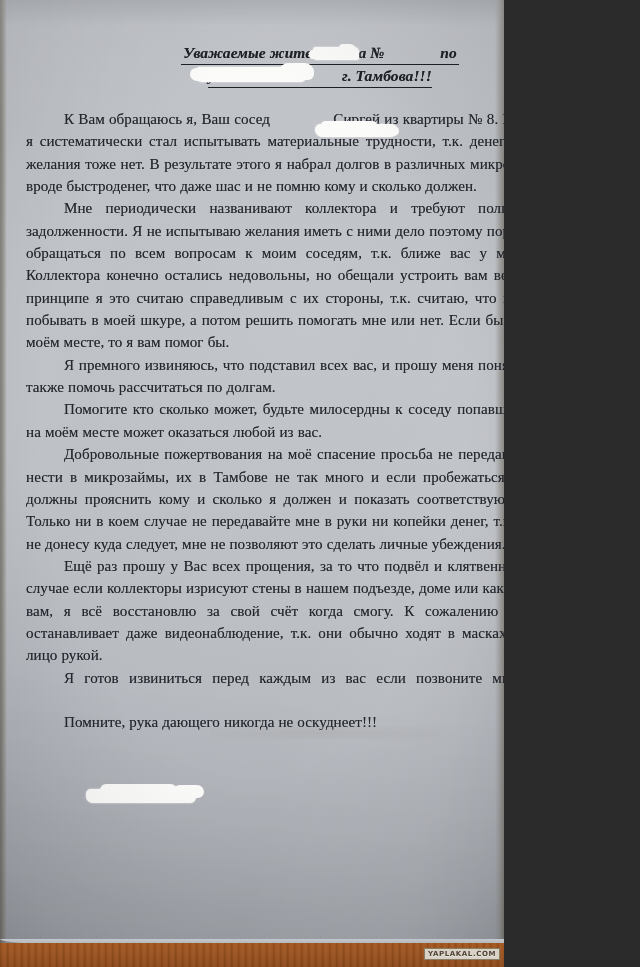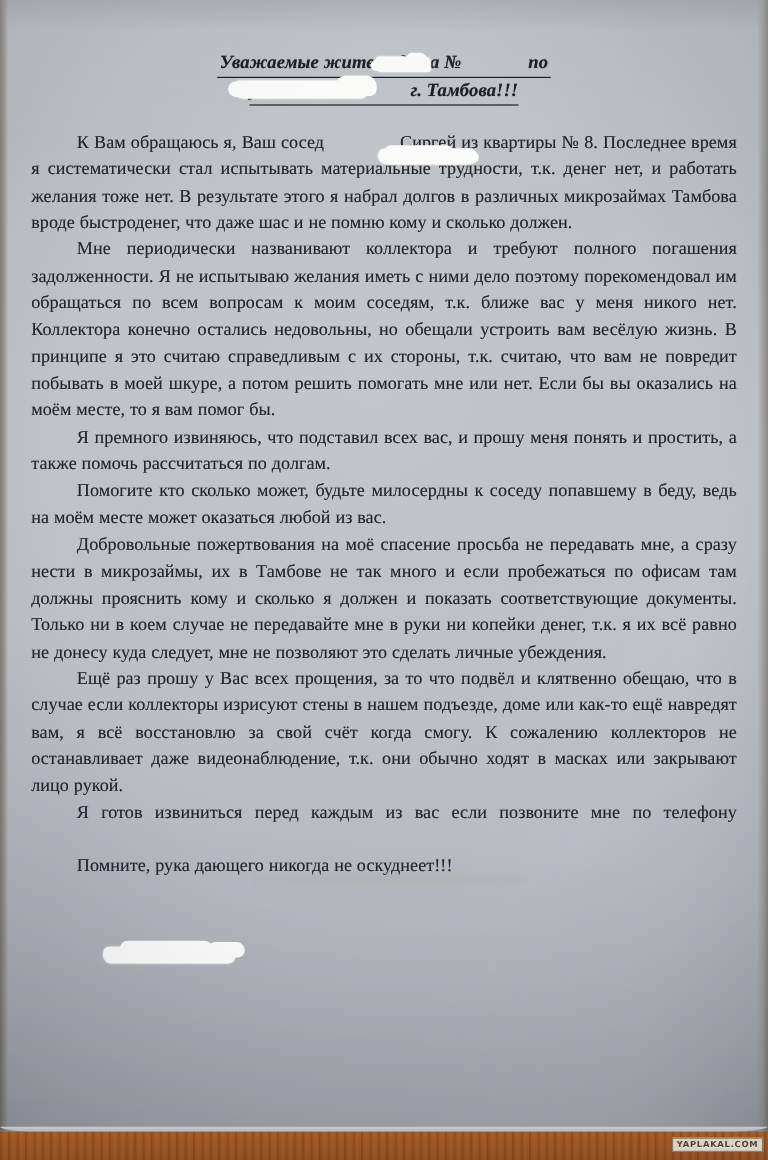--- a/index.html
+++ b/index.html
@@ -2,21 +2,21 @@
 <html><head>
 <meta charset="utf-8">
 <style>
   html, body {
     margin: 0;
     padding: 0;
     background: #2b2b2b;
   }
   #page {
     position: relative;
-    width: 640px;
+    width: 504px;
     height: 967px;
     overflow: hidden;
     background: #b9bcc0;
     font-family: "Liberation Serif", "DejaVu Serif", serif;
   }
 
   
   .paper {
     position: absolute;
     left: -14px;

